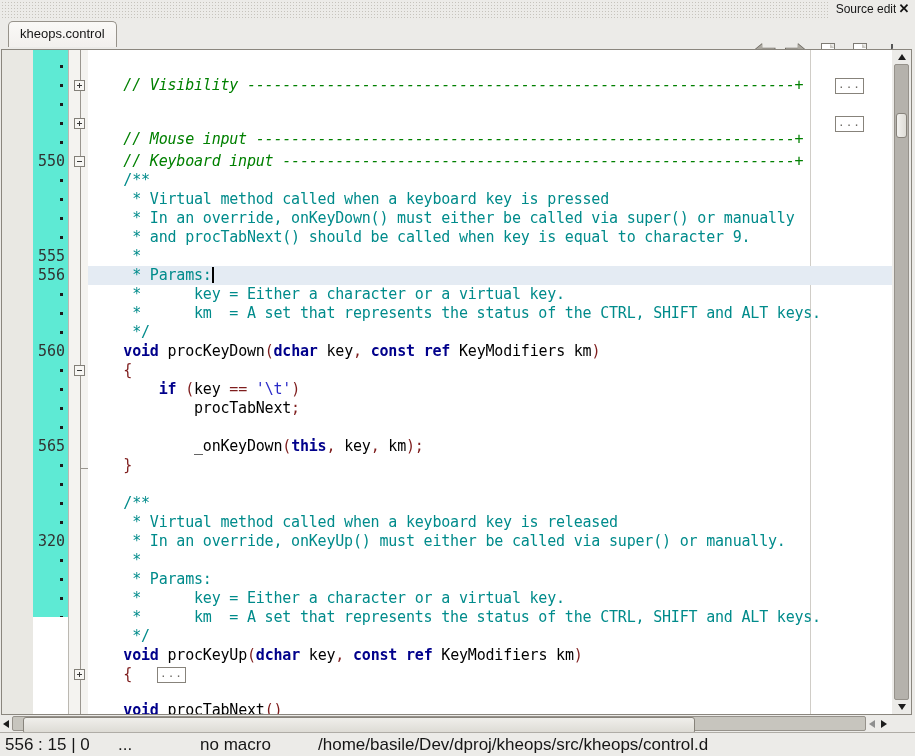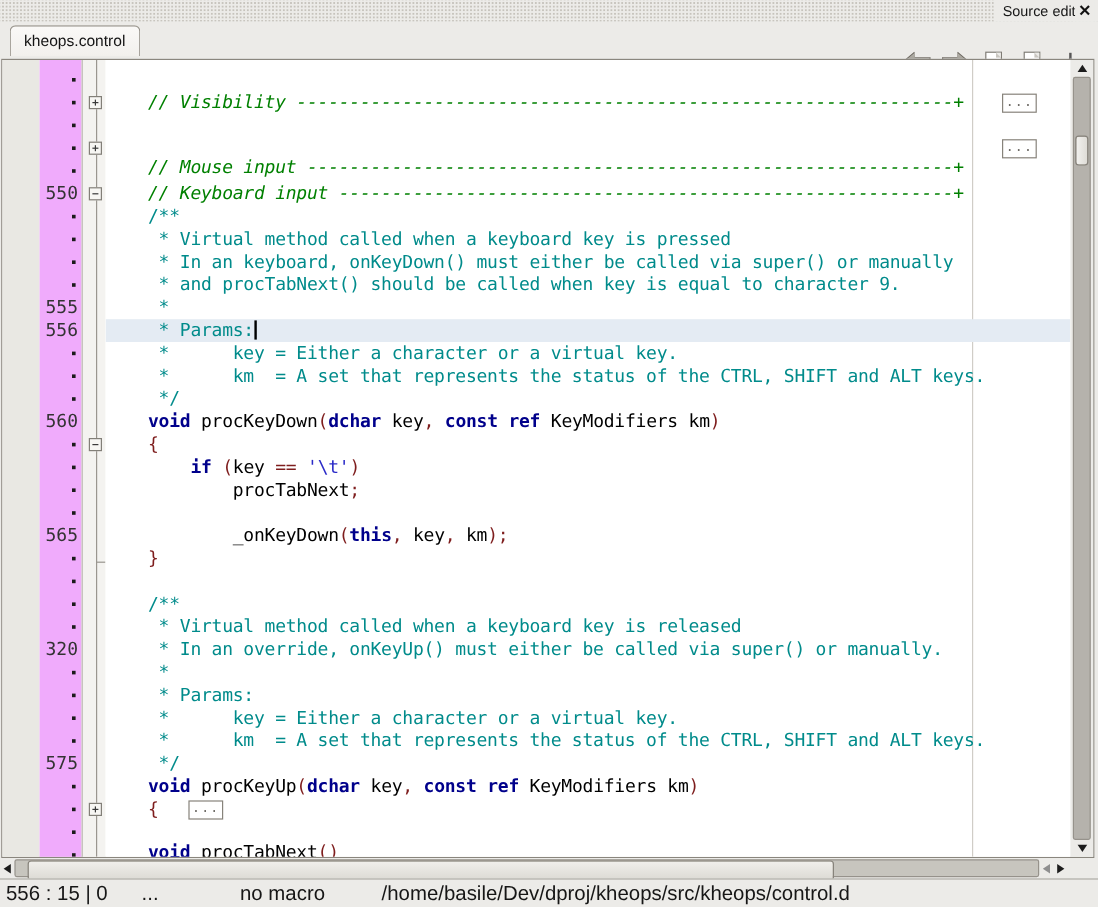--- a/index.html
+++ b/index.html
@@ -42,21 +42,21 @@
   .spliticon .sb { position:absolute; left:7px; top:1px; width:2px; height:14px; background:#555; }
   .spliticon .stl { position:absolute; left:1px; top:5px; width:0; height:0;
     border:3px solid transparent; border-right:4px solid #8a8a8a; }
   .spliticon .str { position:absolute; right:1px; top:5px; width:0; height:0;
     border:3px solid transparent; border-left:4px solid #8a8a8a; }
 
   
   .editorframe { position:absolute; left:1px; top:49px; width:911px; height:666px;
     border:1px solid #8A867E; background:#fff; }
   .gutterstrip { position:absolute; left:0; top:0; width:31px; height:664px; background:#E9E8E3; }
-  .numgutter { position:absolute; left:31px; top:0; width:35px; height:664px; background:#f0abfc; overflow:hidden; }
+  .numgutter { position:absolute; left:31px; top:0; width:35px; height:567px; background:#5eead4; overflow:hidden; }
   .foldgutter { position:absolute; left:66px; top:0; width:20px; height:664px; background:#F4F3F0;
     border-left:1px solid #BBB8B1; overflow:hidden; }
   .foldline { position:absolute; left:11px; top:0; width:1px; height:664px; background:#9A968F; }
   .fbox { position:absolute; left:5px; width:11px; height:11px; background:#F7F6F3; border:1px solid #827F78; }
   .fbox .fh { position:absolute; left:2px; top:4px; width:5px; height:1px; background:#3a3a3a; }
   .fbox .fv { position:absolute; left:4px; top:2px; width:1px; height:5px; background:#3a3a3a; }
   .ftick { position:absolute; left:11px; width:8px; height:1px; background:#9A968F; }
 
   .ln { position:absolute; right:0; width:35px; height:19px; line-height:19px; text-align:right;
     padding-right:3px; font:15px "DejaVu Sans Mono", monospace; color:#333; }
@@ -280,21 +280,21 @@
   <div class="line" style="top: 7px;"></div>
       <div class="line" style="top: 26px;"><span class="tc">    // Visibility --------------------------------------------------------------+</span></div>
       <div class="foldbox" style="top: 28px; left: 747px;">...</div>
       <div class="line" style="top: 45px;"></div>
       <div class="line" style="top: 80px;"><span class="tc">    // Mouse input -------------------------------------------------------------+</span></div>
       <div class="foldbox" style="top: 66px; left: 747px;">...</div>
       <div class="line" style="top: 83px;"></div>
       <div class="line" style="top: 102px;"><span class="tc">    // Keyboard input ----------------------------------------------------------+</span></div>
       <div class="line" style="top: 121px;"><span class="td">    /**</span></div>
       <div class="line" style="top: 140px;"><span class="td">     * Virtual method called when a keyboard key is pressed</span></div>
-      <div class="line" style="top: 159px;"><span class="td">     * In an keyboard, onKeyDown() must either be called via super() or manually</span></div>
+      <div class="line" style="top: 159px;"><span class="td">     * In an override, onKeyDown() must either be called via super() or manually</span></div>
       <div class="line" style="top: 178px;"><span class="td">     * and procTabNext() should be called when key is equal to character 9.</span></div>
       <div class="line" style="top: 197px;"><span class="td">     *</span></div>
       <div class="curline" style="top: 216px;"></div>
       <div class="line" style="top: 216px;"><span class="td">     * Params:</span></div>
       <div class="line" style="top: 235px;"><span class="td">     *      key = Either a character or a virtual key.</span></div>
       <div class="line" style="top: 254px;"><span class="td">     *      km  = A set that represents the status of the CTRL, SHIFT and ALT keys.</span></div>
       <div class="line" style="top: 273px;"><span class="td">     */</span></div>
       <div class="line" style="top: 292px;"><span class="tp">    </span><span class="tk">void</span><span class="tp"> procKeyDown</span><span class="ty">(</span><span class="tk">dchar</span><span class="tp"> key</span><span class="ty">,</span><span class="tp"> </span><span class="tk">const</span><span class="tp"> </span><span class="tk">ref</span><span class="tp"> KeyModifiers km</span><span class="ty">)</span></div>
       <div class="line" style="top: 311px;"><span class="tp">    </span><span class="ty">{</span></div>
       <div class="line" style="top: 349px;"><span class="tp">            procTabNext</span><span class="ty">;</span></div>

